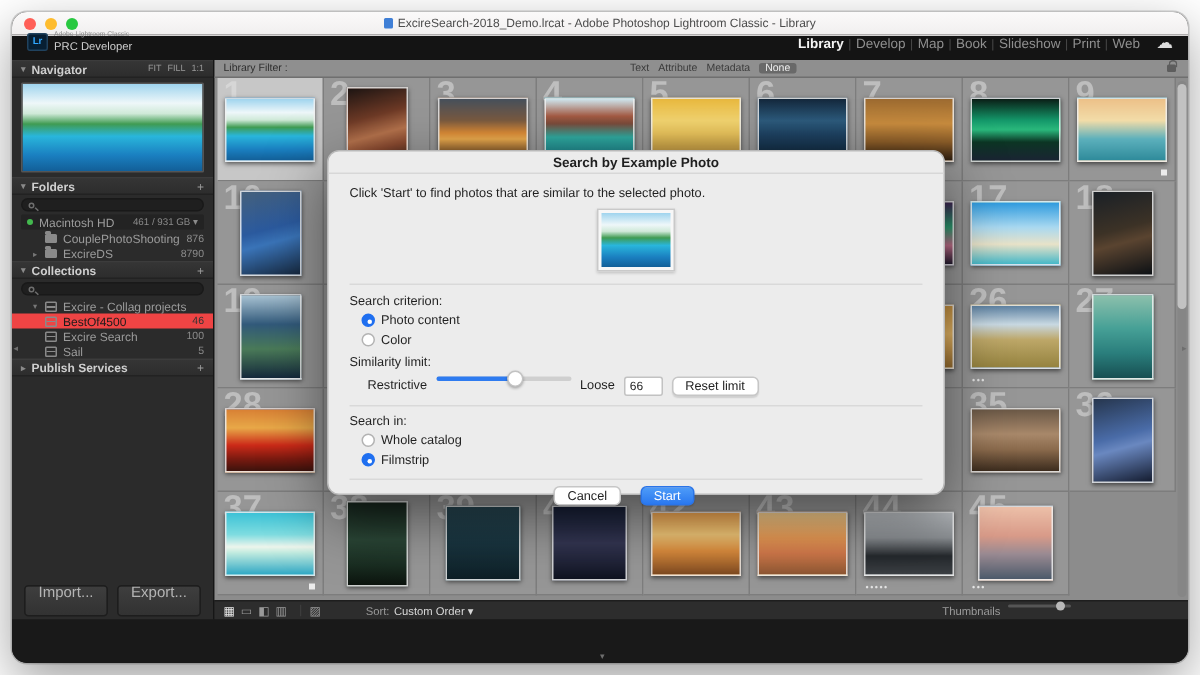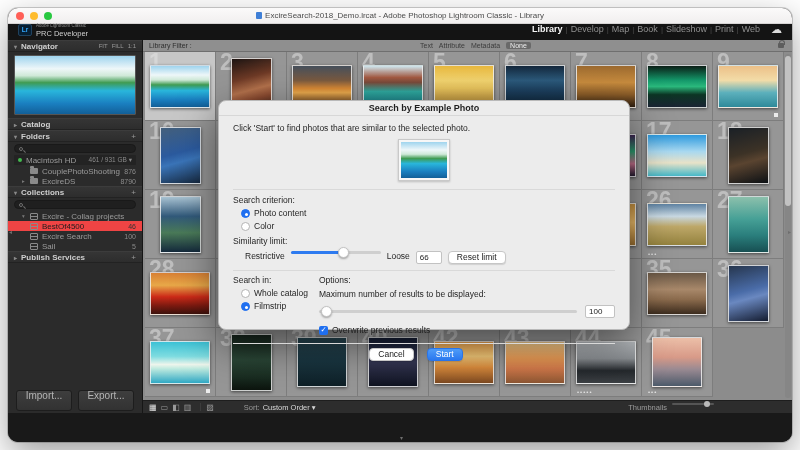--- a/index.html
+++ b/index.html
@@ -10,21 +10,21 @@
 
   
   .titlebar { position:absolute; left:0; top:0; right:0; height:16px; background:linear-gradient(#fbfafa,#f1efef);
               border-bottom:1px solid #d6d4d4; display:flex; align-items:center; padding:0 8px; }
   .tl { width:8px; height:8px; border-radius:50%; margin-right:6px; }
   .tl.red{ background:#ff5f57; } .tl.yellow{ background:#febc2e; } .tl.green{ background:#28c840; }
   .wtitle { position:absolute; left:0; right:0; text-align:center; font-size:8px; color:#4c4c4c; }
   .docicon { display:inline-block; width:6px; height:7px; background:#3f7fd6; border-radius:1px; margin-right:3px; vertical-align:-1px; }
 
   
-  .modulebar { position:absolute; left:0; top:16px; right:0; height:16px; background:#141414; display:flex; align-items:flex-start; padding:0 10px; }
+  .modulebar { position:absolute; left:0; top:16px; right:0; height:16px; background:#141414; display:flex; align-items:flex-end; padding:6px 10px; }
   .lrlogo { width:14px; height:12px; background:#071f33; border:1px solid #20425e; border-radius:2px; color:#31a8ff;
             font-size:6.5px; font-weight:bold; text-align:center; line-height:10px; margin-right:4px; }
   .identity { display:flex; flex-direction:column; line-height:1; }
   .identity .l1 { font-size:4.5px; color:#8a8a8a; }
   .identity .l2 { font-size:7.5px; color:#cfcfcf; margin-top:1px; }
   .modules { margin-left:auto; display:flex; align-items:center; }
   .module { font-size:9px; color:#8f8f8f; margin:0 3px; cursor:default; }
   .module.active { color:#f4f4f4; font-weight:bold; }
   .msep { color:#4a4a4a; font-size:8px; }
   .cloud { color:#dcdcdc; font-size:11px; margin-left:8px; line-height:10px; }
@@ -170,24 +170,20 @@
       <span class="tri">▾</span>
       <span>Navigator</span>
       <span class="navopts">
         <span>FIT</span>
         <span>FILL</span>
         <span>1:1</span>
       </span>
     </div>
     <div class="navpreview" style="background: linear-gradient(rgb(159, 212, 238) 0%, rgb(238, 247, 249) 22%, rgb(207, 233, 216) 34%, rgb(63, 155, 82) 46%, rgb(41, 182, 220) 60%, rgb(26, 127, 192) 82%, rgb(18, 95, 152) 100%);"></div>
 
-    <div class="phead">
-      <span class="tri">▸</span>
-      <span>Catalog</span>
-    </div>
 
     <div class="phead">
       <span class="tri">▾</span>
       <span>Folders</span>
       <span class="plus">+</span>
     </div>
     <div class="searchrow">
           <span class="mag"></span>
         </div>
     <div class="volrow">
@@ -494,34 +490,20 @@
           <div>Search in:</div>
           <div class="radiorow">
             <span class="radio"></span>
             <span>Whole catalog</span>
           </div>
           <div class="radiorow">
             <span class="radio on"></span>
             <span>Filmstrip</span>
           </div>
         </div>
-        <div class="colR">
-          <div>Options:</div>
-          <div style="margin-top:4px;">Maximum number of results to be displayed:</div>
-          <div class="maxrow">
-            <span class="slider" style="flex:1;">
-              <span class="sthumb" style="left:2px;"></span>
-            </span>
-            <span class="field" style="width:30px;">100</span>
-          </div>
-          <div class="chkrow">
-            <span class="checkbox"></span>
-            <span>Overwrite previous results</span>
-          </div>
-        </div>
       </div>
       <hr class="dhr" style="margin-top:8px;">
     </div>
     <div class="dbtns">
       <span class="btn">Cancel</span>
       <span class="btn primary">Start</span>
     </div>
   </div>
 
 </div>

